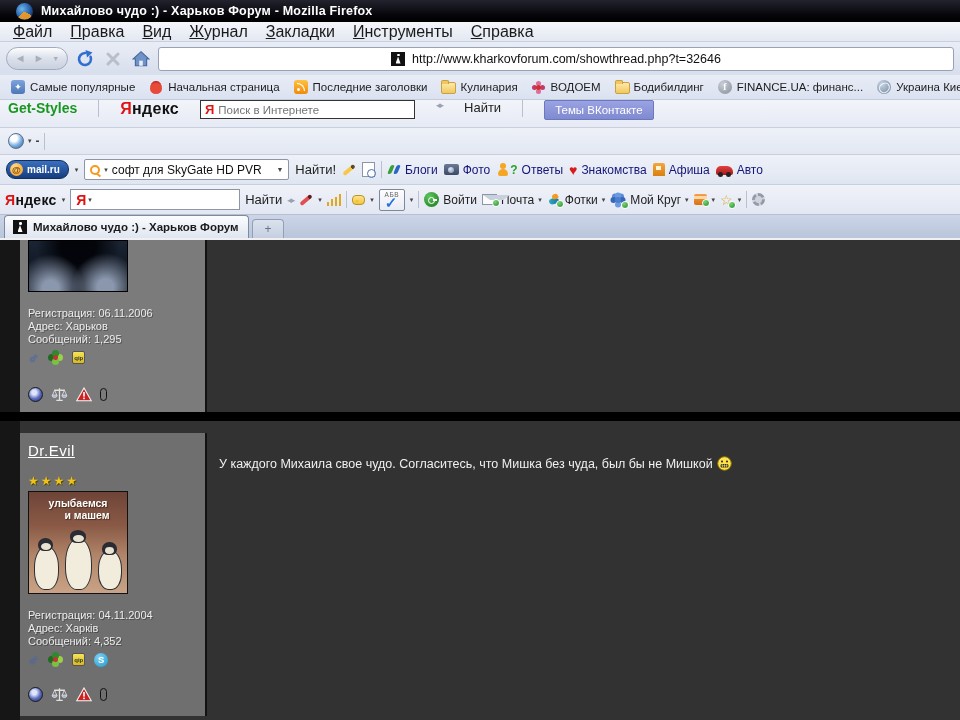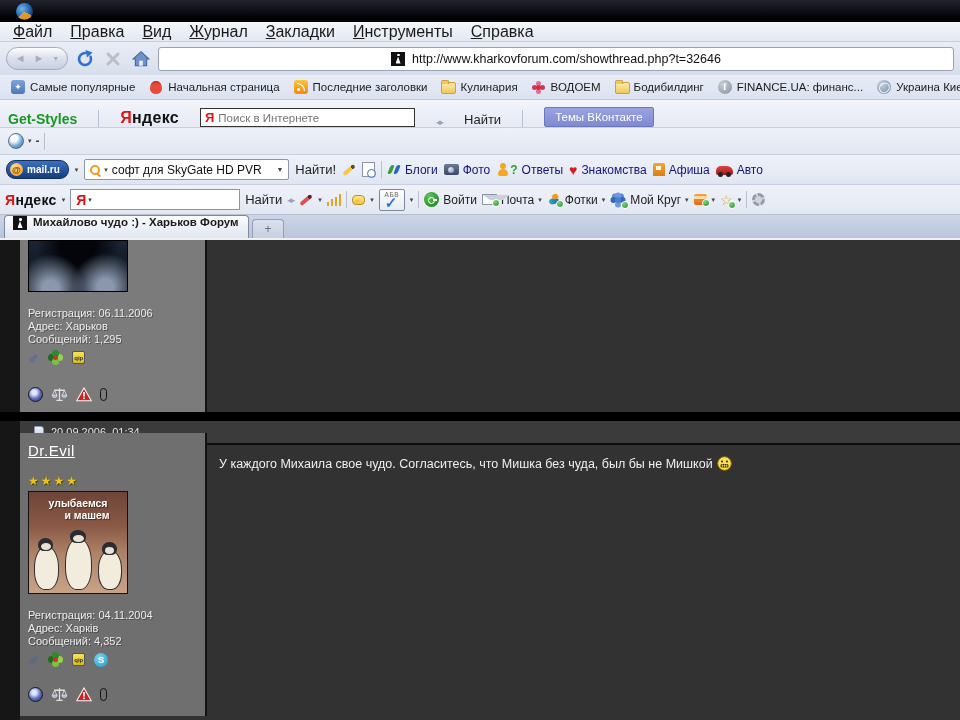--- a/index.html
+++ b/index.html
@@ -54,21 +54,21 @@
   .bmi-folder::after { content:""; position:absolute; left:0; top:0; width:6px; height:3px;
     background:#efc95f; border:1px solid #c9a043; border-bottom:none; border-radius:2px 2px 0 0; }
   .bmi-flower { position:relative; width:5px; height:5px; background:#d0302a; border-radius:50%; margin:4px; }
   .bmi-flower { box-shadow:0 -4px 0 0 #e06a9a, 0 4px 0 0 #e06a9a, -4px 0 0 0 #c23a6a, 4px 0 0 0 #c23a6a; }
   .bmi-fin { background:radial-gradient(circle at 35% 30%, #c9ced6, #878e9a); border-radius:50%; color:#fff; font-size:9.5px; font-weight:bold; font-family:"Liberation Serif",serif; }
   .bmi-globe { background:radial-gradient(circle at 35% 30%, #c6d4e4, #6c8098); border-radius:50%; position:relative; overflow:hidden; }
   .bmi-globe::after { content:""; position:absolute; left:2px; top:3px; width:9px; height:8px;
     border:1.5px solid rgba(255,255,255,.85); border-radius:50% 40% 55% 45%; transform:rotate(-18deg); }
 
   
-  .gsbar { height:28px; background:linear-gradient(#f2f4fa,#e6eaf4); display:flex; align-items:flex-end;
+  .gsbar { height:28px; background:linear-gradient(#f2f4fa,#e6eaf4); display:flex; align-items:flex-start;
     padding:0 8px; gap:21px; border-bottom:1px solid #c8cfdd; }
   .gs-brand { color:#18971f; font-weight:bold; font-size:14px; }
   .vsep { width:1px; height:17px; background:#b9c1d0; }
   .ylogo { font-weight:bold; font-size:16px; color:#111; letter-spacing:.3px; }
   .ylogo .ja { color:#e01313; }
   .gs-input { width:215px; height:19px; border:1px solid #333; background:#fff; display:flex; align-items:center; padding:0 4px; gap:4px; }
   .gs-input .ja-ic { color:#e01313; font-weight:bold; font-size:13px; }
   .gs-input input { border:none; outline:none; flex:1; font-size:11.5px; font-family:inherit; color:#333; background:transparent; }
   .grip { color:#9aa2b2; font-size:9px; letter-spacing:-1px; }
   .plainbtn { color:#222; font-size:13px; }
@@ -145,21 +145,21 @@
     box-shadow:0 -4.5px 0 0 #6a9ae0, 0 4.5px 0 0 #6a9ae0, -4.5px 0 0 0 #3a66b8, 4.5px 0 0 0 #3a66b8, -3px -3.5px 0 0 #5a8ad8, 3px -3.5px 0 0 #5a8ad8; }
   .ic-wallet { width:13px; height:11px; background:linear-gradient(#f5a04a,#d87012); border-radius:2px; position:relative; }
   .ic-wallet::after { content:""; position:absolute; left:0; top:2px; width:13px; height:3px; background:#ffd9a8; }
   .star-o { color:#d8a820; font-size:14px; line-height:1; }
   .gear { width:13px; height:13px; border-radius:50%; border:3px dashed #929aa8; background:#cfd4dc; }
 
   
   .tabbar { height:25px; background:linear-gradient(#ccd5e8,#b9c5db); display:flex; align-items:flex-end;
     padding:0 4px; gap:3px; border-bottom:2px solid #f0f0f2; }
   .tab { width:245px; height:23px; border:1px solid #7e8aa0; border-bottom:none; border-radius:4px 4px 0 0;
-    background:linear-gradient(#fbfcfe,#dfe6f0); display:flex; align-items:flex-start; gap:6px; padding:0 8px; }
+    background:linear-gradient(#fbfcfe,#dfe6f0); display:flex; align-items:center; gap:6px; padding:0 8px; }
   .tab .t { font-size:11.5px; font-weight:bold; color:#1a1a1a; white-space:nowrap; overflow:hidden; }
   .newtab { width:32px; height:19px; border:1px solid #93a0b4; border-bottom:none; border-radius:4px 4px 0 0;
     background:linear-gradient(#dbe2ee,#c5cfe0); display:flex; align-items:center; justify-content:center;
     color:#6a7488; font-size:12px; }
   .fav { width:14px; height:14px; background:#111; flex:0 0 auto; position:relative; }
   .fav::before { content:""; position:absolute; left:6px; top:2px; width:2.5px; height:2.5px; border-radius:50%; background:#fff; }
   .fav::after { content:""; position:absolute; left:4.5px; top:5px; width:5px; height:7px; background:#fff; clip-path:polygon(50% 0,100% 100%,0 100%); }
 
   
   .content { position:relative; height:480px; background:#323232; }
@@ -211,20 +211,21 @@
   .msg { line-height:1.5; }
   .smiley { vertical-align:-3px; margin-left:4px; }
 </style>
 </head>
 <body>
 
 <div class="screen">
 
   <div class="titlebar">
     <span class="ffx"></span>
+    <span class="title">Михайлово чудо :) - Харьков Форум - Mozilla Firefox</span>
   </div>
 
   <div class="menubar">
     <span class="menu-item">Файл</span>
     <span class="menu-item">Правка</span>
     <span class="menu-item">Вид</span>
     <span class="menu-item">Журнал</span>
     <span class="menu-item">Закладки</span>
     <span class="menu-item">Инструменты</span>
     <span class="menu-item">Справка</span>
@@ -465,24 +466,20 @@
             <rect x="7.2" y="5" width="1.6" height="4.6" fill="#fff"></rect>
             <rect x="7.2" y="10.6" width="1.6" height="1.6" fill="#fff"></rect>
           </svg>
         <span class="clip"></span>
       </div>
     </div>
     <div class="pbody p1body"></div>
 
     <div class="strip"></div>
 
-    <div class="p2header">
-      <span class="docic"></span>
-      <span class="d">20.09.2006, 01:34</span>
-    </div>
 
     <div class="panel p2panel">
       <a class="uname">Dr.Evil</a>
       <div class="stars">★★★★</div>
       <div class="ava2">
         <div class="cap">
           <div>улыбаемся</div>
           <div class="l2">и машем</div>
         </div>
         <span class="peng a"></span>

